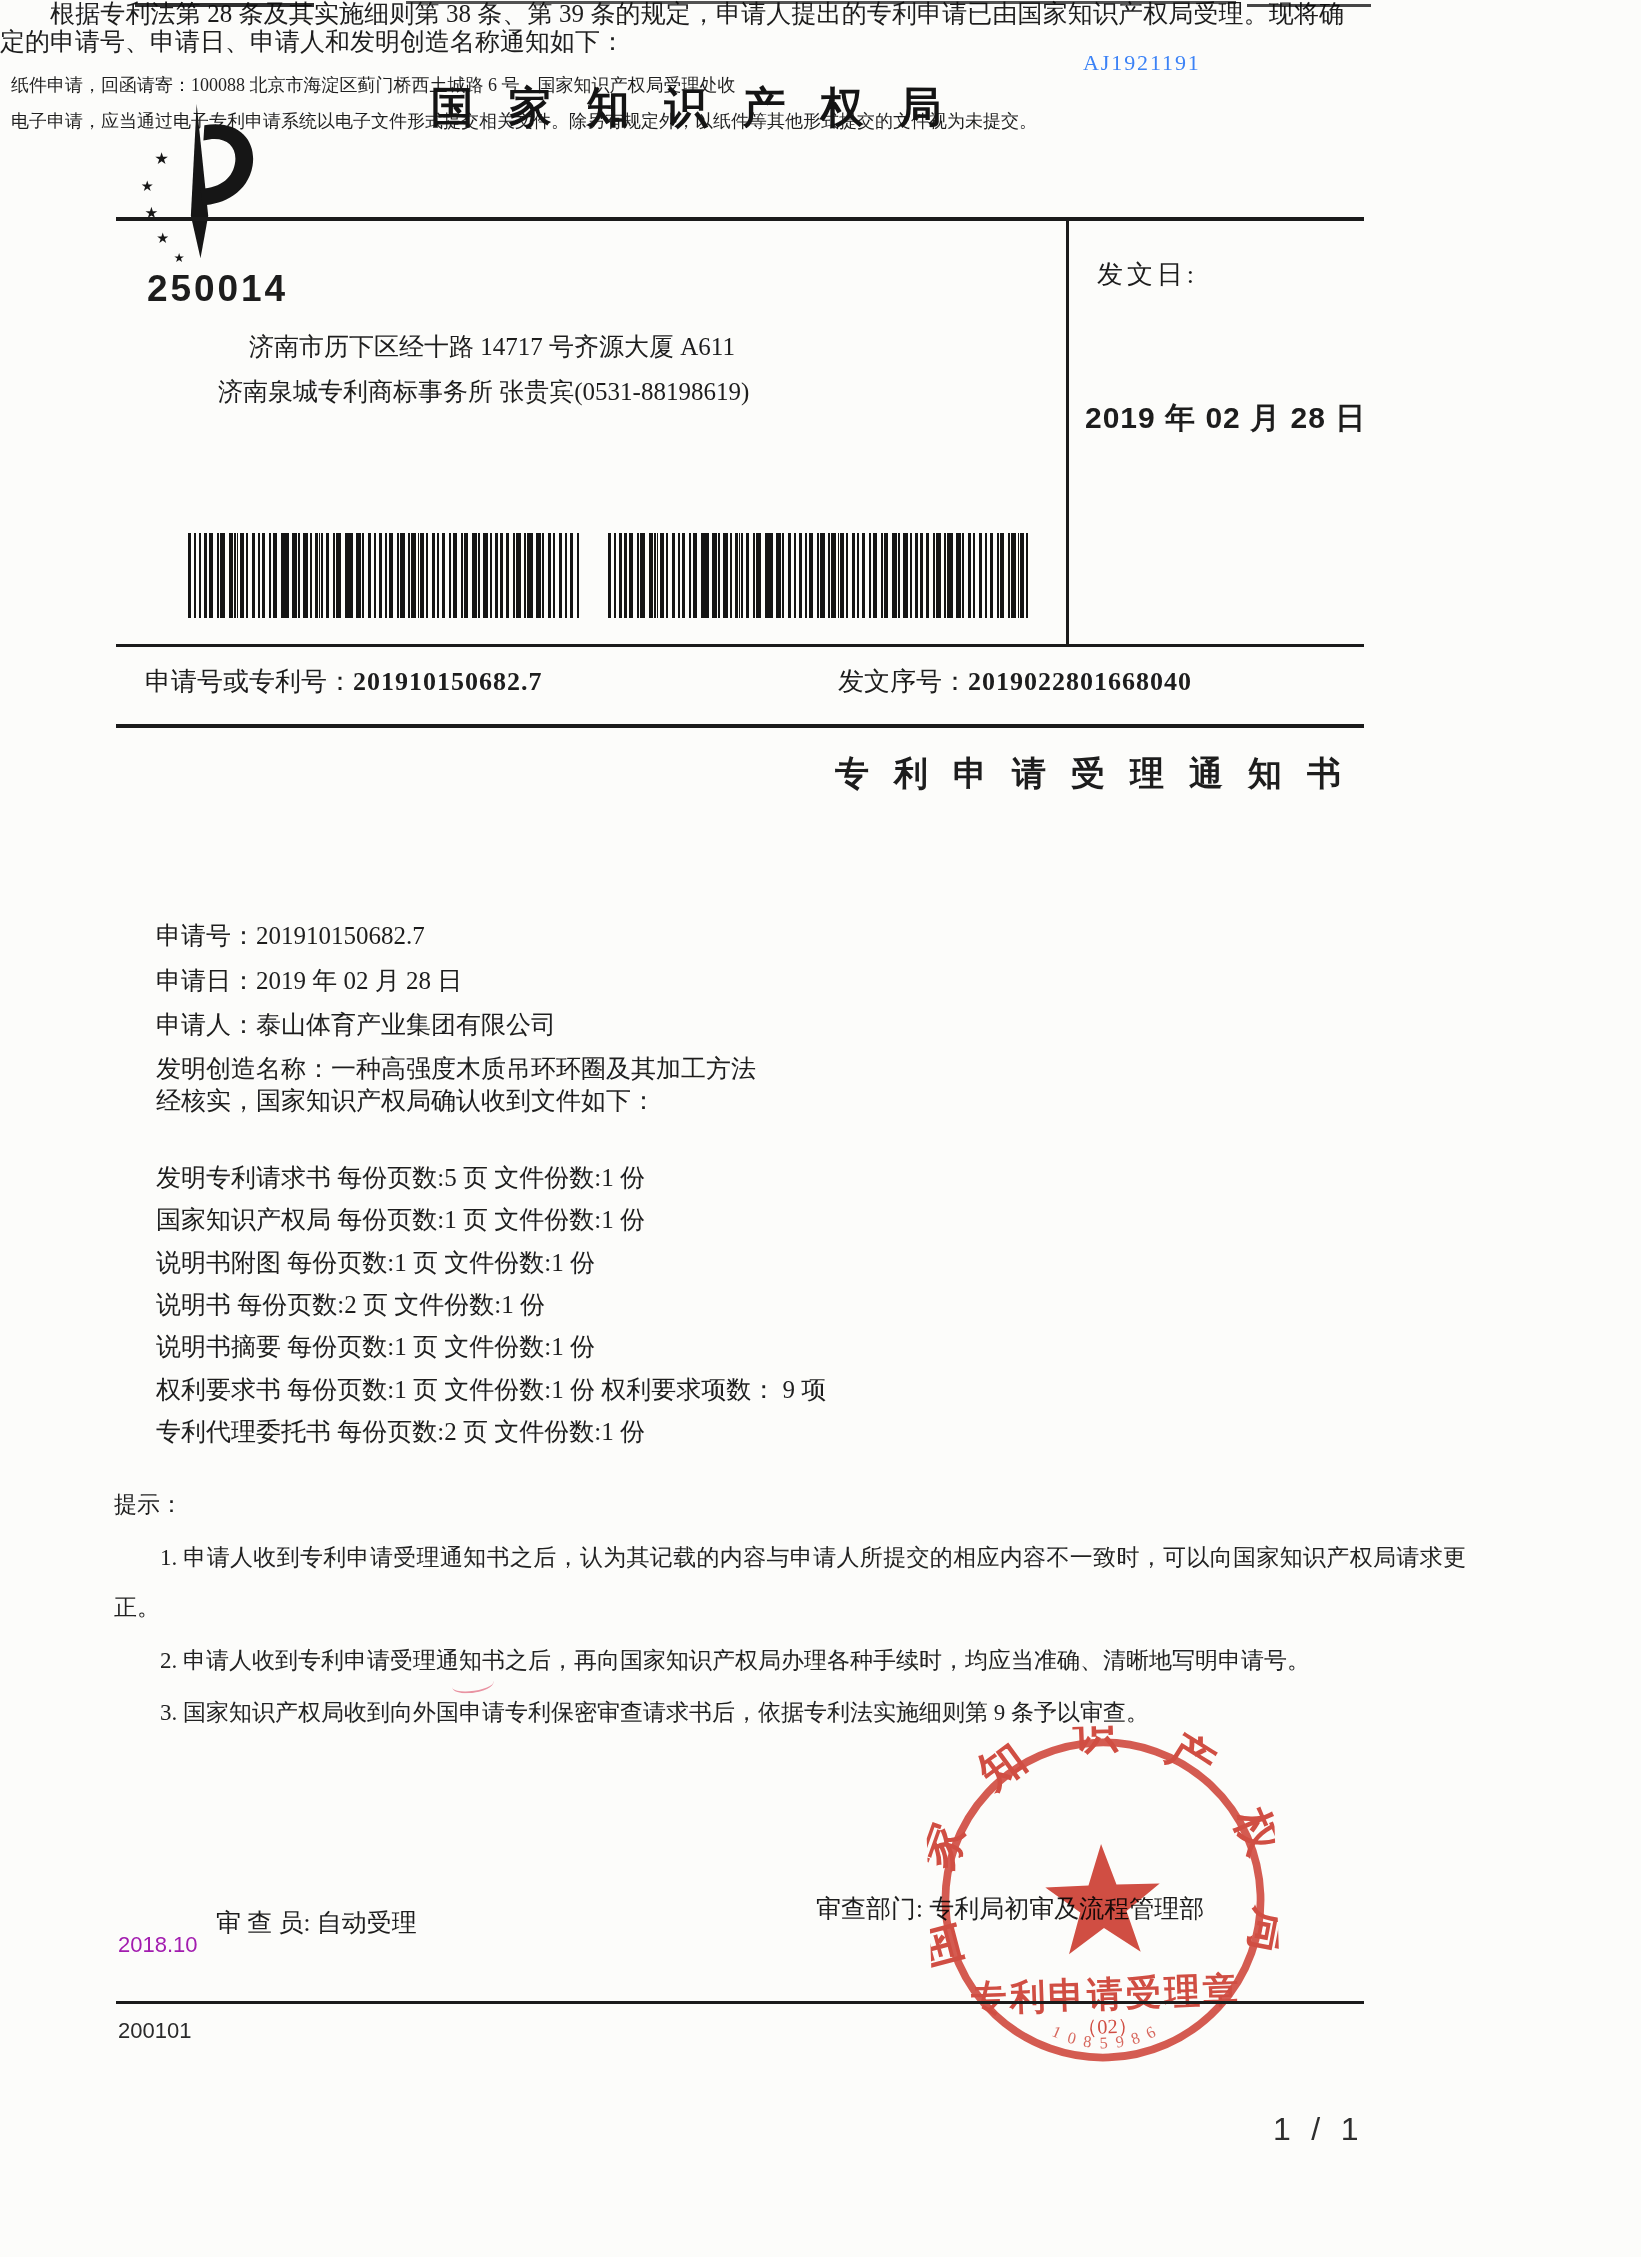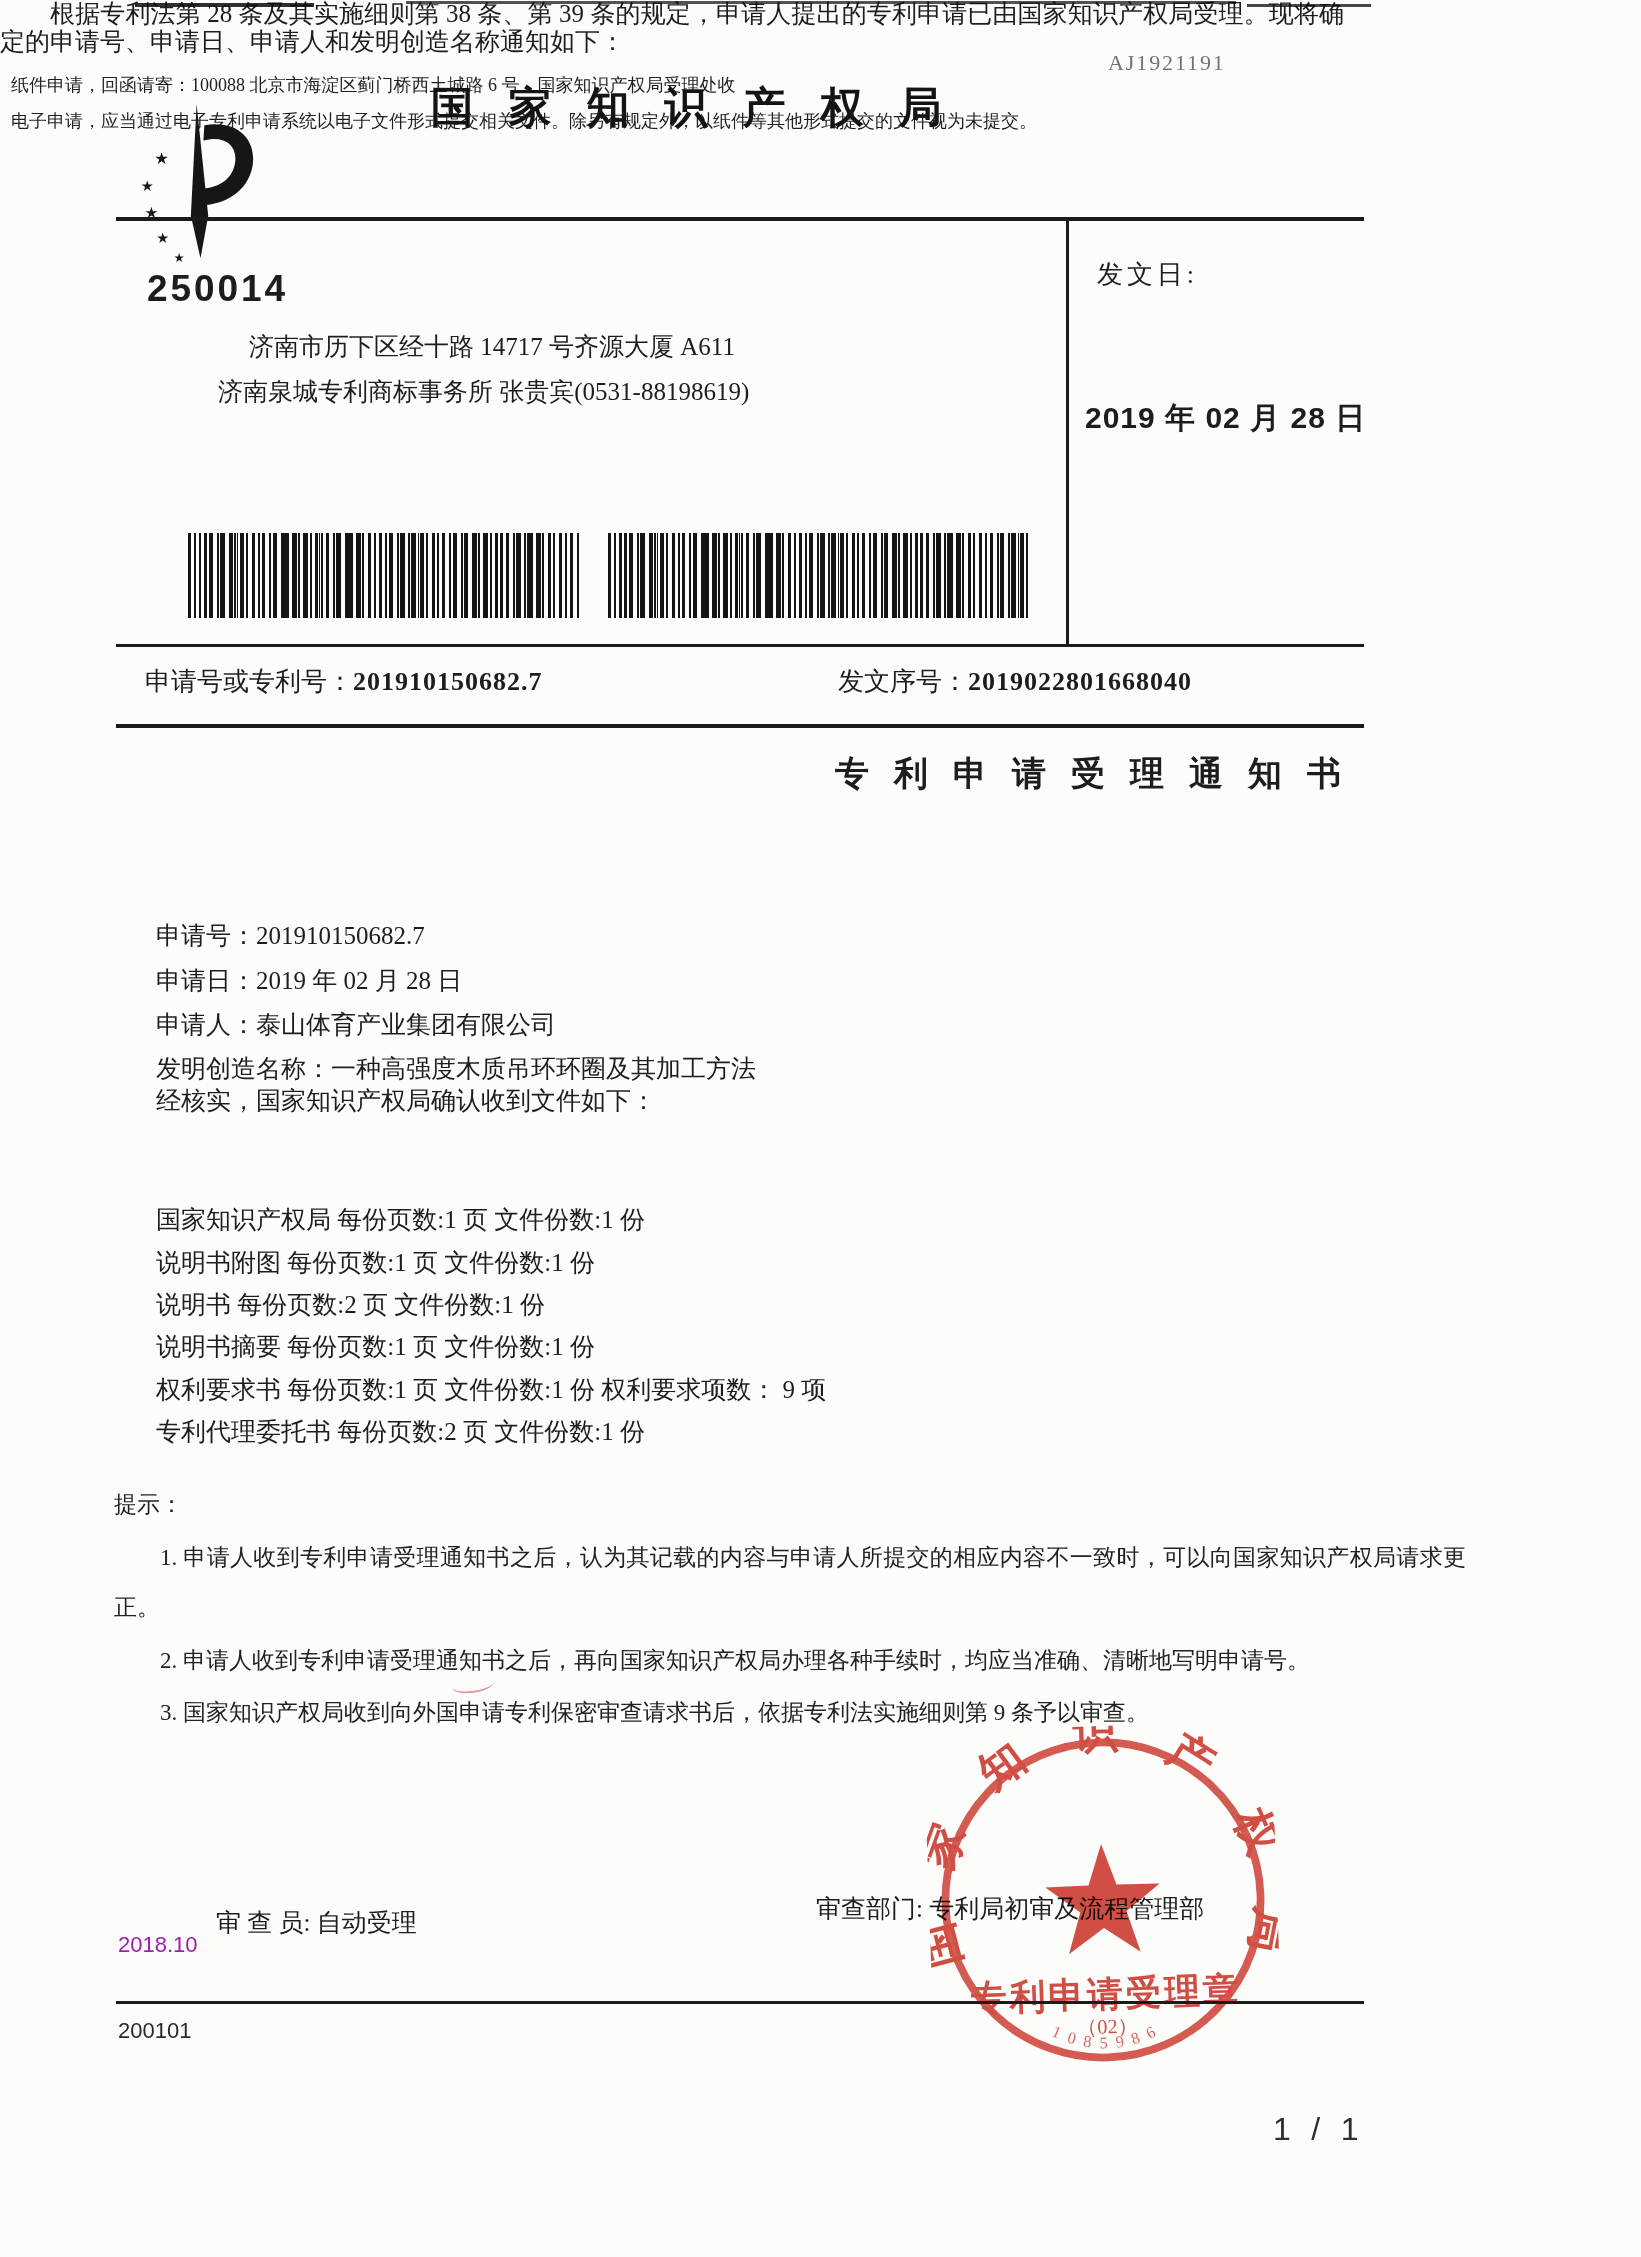--- a/index.html
+++ b/index.html
@@ -5,21 +5,21 @@
   html,body{margin:0;padding:0;background:#e8e8e6;}
   #page{
     position:relative; width:1641px; height:2257px; margin:0 auto;
     background:#fcfcfa;
     font-family:"Liberation Serif","DejaVu Serif",serif;
     color:#1d1d1d; overflow:hidden;
   }
   .abs{position:absolute;}
   .scanline{position:absolute;background:#0a0a0a;}
   
-  .doc-code{left:1108px;top:50px;font-size:22px;letter-spacing:1.9px;color:#737373;}
+  .doc-code{left:1083px;top:50px;font-size:22px;letter-spacing:1.9px;color:#3b82f6;}
   .header-title{
     left:290px;top:79px;width:792px;text-align:center;
     font-size:43px;font-weight:bold;letter-spacing:35px;text-indent:35px;
     color:#141414;
   }
   .rule{position:absolute;background:#1b1b1b;}
   
   .postal{left:147px;top:268px;font-size:37px;font-weight:bold;letter-spacing:2.9px;font-family:"Liberation Sans","DejaVu Sans",sans-serif;}
   .addr1{left:249px;top:330px;font-size:25px;}
   .addr2{left:218px;top:375px;font-size:25px;}
@@ -109,20 +109,21 @@
   <div class="abs notice-title">专利申请受理通知书</div>
   <p class="intro">根据专利法第 28 条及其实施细则第 38 条、第 39 条的规定，申请人提出的专利申请已由国家知识产权局受理。现将确定的申请号、申请日、申请人和发明创造名称通知如下：</p>
 
   <div class="abs field-line" style="top:919px">申请号：201910150682.7</div>
   <div class="abs field-line" style="top:964px">申请日：2019 年 02 月 28 日</div>
   <div class="abs field-line" style="top:1008px">申请人：泰山体育产业集团有限公司</div>
   <div class="abs field-line" style="top:1052px">发明创造名称：一种高强度木质吊环环圈及其加工方法</div>
 
   <div class="abs recv-intro">经核实，国家知识产权局确认收到文件如下：</div>
 
+  <div class="abs doc-line" style="top:1161px">发明专利请求书 每份页数:5 页 文件份数:1 份</div>
   <div class="abs doc-line" style="top:1203px">国家知识产权局 每份页数:1 页 文件份数:1 份</div>
   <div class="abs doc-line" style="top:1246px">说明书附图 每份页数:1 页 文件份数:1 份</div>
   <div class="abs doc-line" style="top:1288px">说明书 每份页数:2 页 文件份数:1 份</div>
   <div class="abs doc-line" style="top:1330px">说明书摘要 每份页数:1 页 文件份数:1 份</div>
   <div class="abs doc-line" style="top:1373px">权利要求书 每份页数:1 页 文件份数:1 份 权利要求项数： 9 项</div>
   <div class="abs doc-line" style="top:1415px">专利代理委托书 每份页数:2 页 文件份数:1 份</div>
 
   <div class="abs tips-head">提示：</div>
   <p class="tip" style="top:1533px">1. 申请人收到专利申请受理通知书之后，认为其记载的内容与申请人所提交的相应内容不一致时，可以向国家知识产权局请求更正。</p>
   <p class="tip" style="top:1636px">2. 申请人收到专利申请受理通知书之后，再向国家知识产权局办理各种手续时，均应当准确、清晰地写明申请号。</p>

